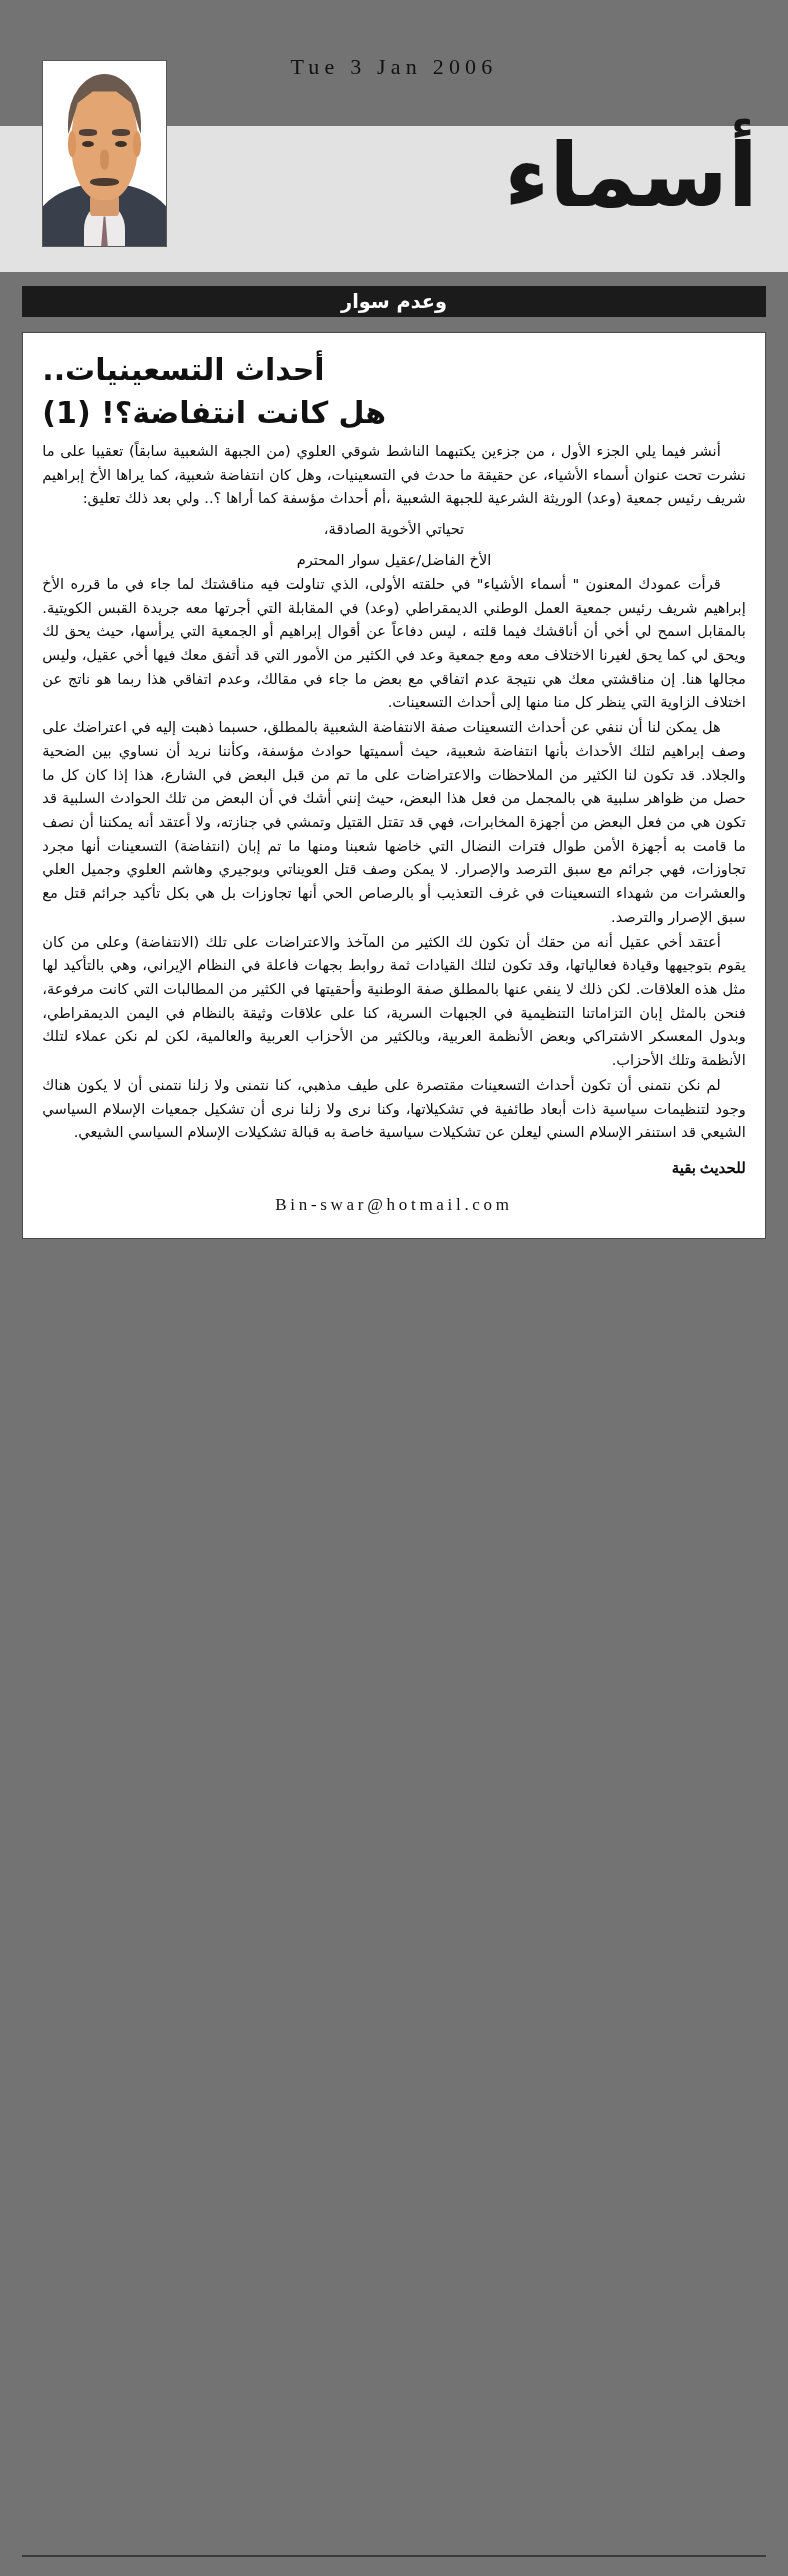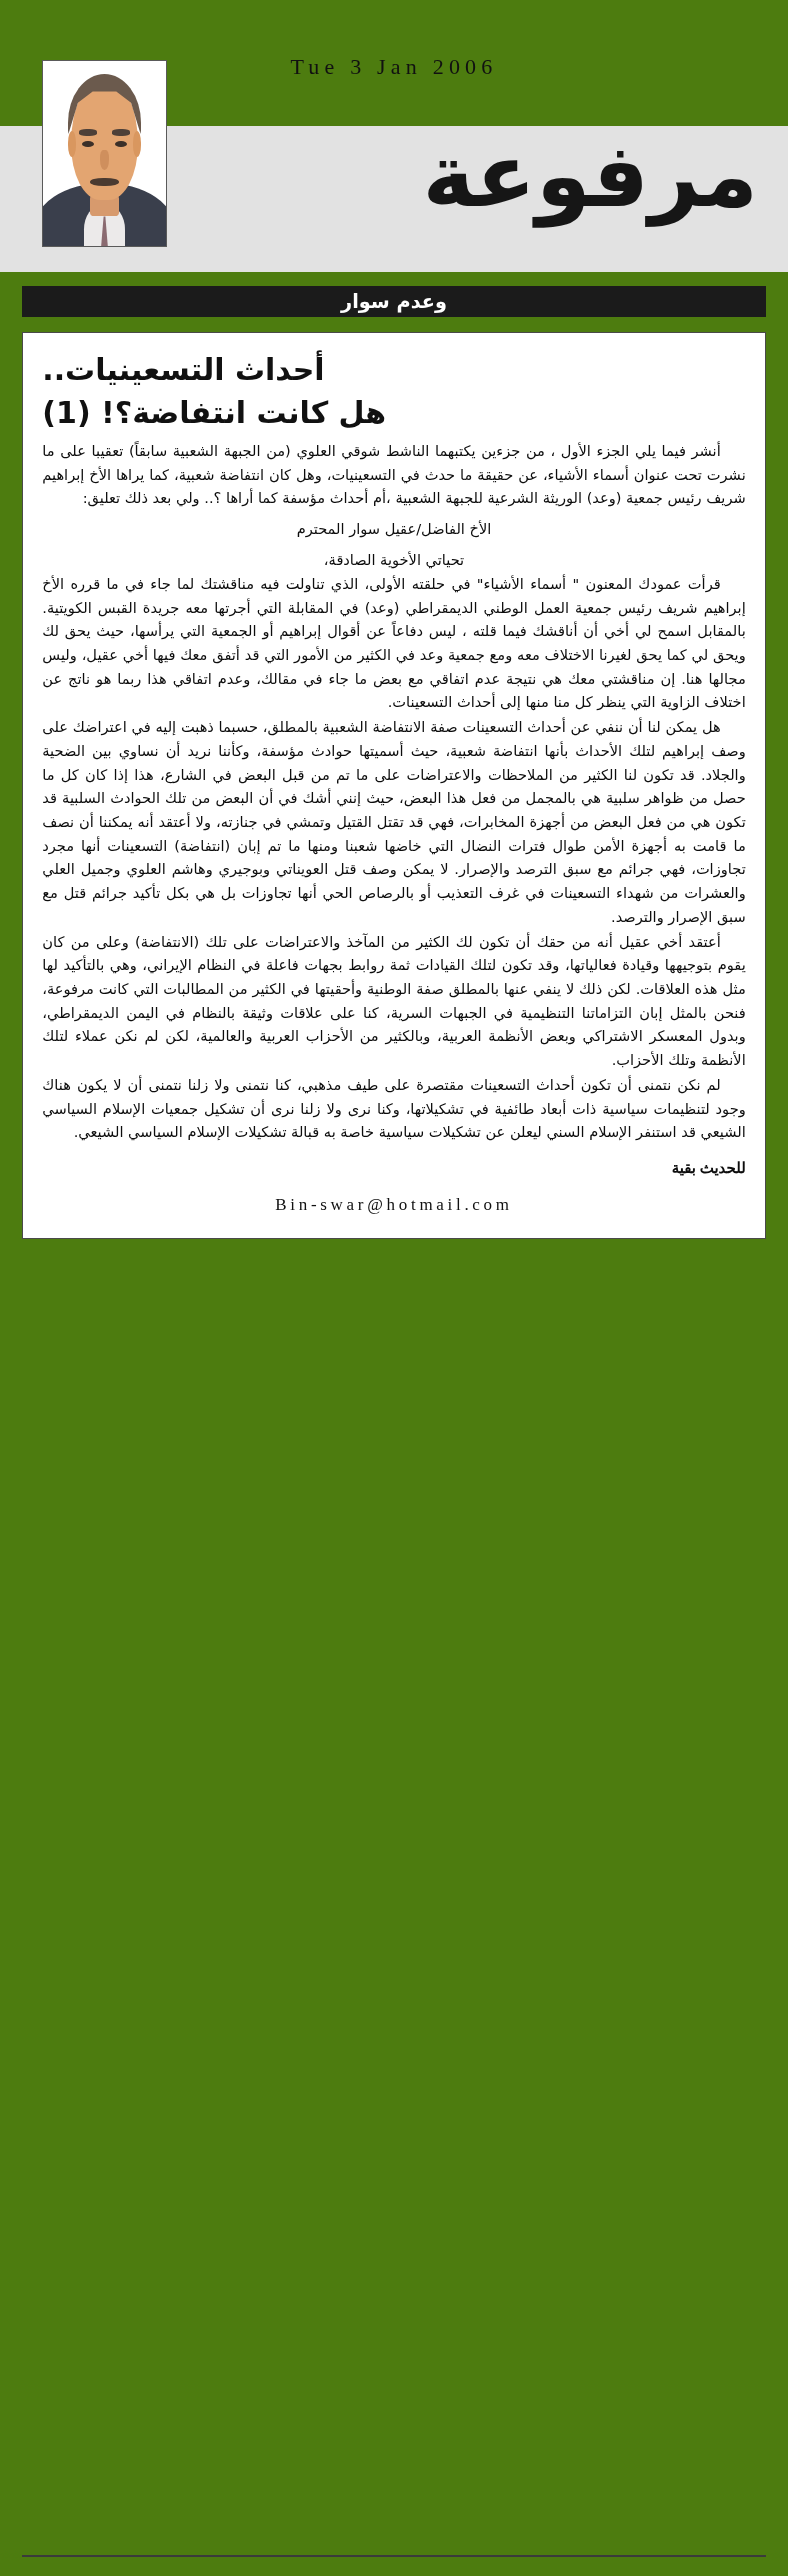--- a/index.html
+++ b/index.html
@@ -11,21 +11,21 @@
   body {
     width: 788px;
     font-family: "Liberation Serif", "DejaVu Serif", serif;
     color: #141414;
   }
 
   .page {
     position: relative;
     width: 788px;
     min-height: 2576px;
-    background: #4d7c0f;
+    background: #737373;
     box-sizing: border-box;
     padding: 0 0 0 0;
     overflow: hidden;
   }
 
   
   .masthead {
     position: relative;
     height: 286px;
   }
@@ -299,38 +299,38 @@
         <div class="ph-hair"></div>
         <div class="ph-brow l"></div>
         <div class="ph-brow r"></div>
         <div class="ph-eye l"></div>
         <div class="ph-eye r"></div>
         <div class="ph-nose"></div>
         <div class="ph-mouth"></div>
       </div>
     </div>
 
-    <div class="logo-ar">مرفوعة</div>
+    <div class="logo-ar">أسماء</div>
   </div>
 
   <div class="byline-bar">
     <span class="byline-name">وعدم سوار</span>
   </div>
 
   <div class="article-box">
 
     <h1 class="headline">
       <span>أحداث التسعينيات..</span>
       <span class="l2">هل كانت انتفاضة؟! (1)</span>
     </h1>
 
     <div class="body-text">
       <p class="para">أنشر فيما يلي الجزء الأول ، من جزءين يكتبهما الناشط شوقي العلوي (من الجبهة الشعبية سابقاً) تعقيبا على ما نشرت تحت عنوان أسماء الأشياء، عن حقيقة ما حدث في التسعينيات، وهل كان انتفاضة شعبية، كما يراها الأخ إبراهيم شريف رئيس جمعية (وعد) الوريثة الشرعية للجبهة الشعبية ،أم أحداث مؤسفة كما أراها ؟.. ولي بعد ذلك تعليق:</p>
+      <p class="para salutation">تحياتي الأخوية الصادقة،</p>
       <p class="para salutation">الأخ الفاضل/عقيل سوار المحترم</p>
-      <p class="para salutation">تحياتي الأخوية الصادقة،</p>
       <p class="para">قرأت عمودك المعنون " أسماء الأشياء" في حلقته الأولى، الذي تناولت فيه مناقشتك لما جاء في ما قرره الأخ إبراهيم شريف رئيس جمعية العمل الوطني الديمقراطي (وعد) في المقابلة التي أجرتها معه جريدة القبس الكويتية. بالمقابل اسمح لي أخي أن أناقشك فيما قلته ، ليس دفاعاً عن أقوال إبراهيم أو الجمعية التي يرأسها، حيث يحق لك ويحق لي كما يحق لغيرنا الاختلاف معه ومع جمعية وعد في الكثير من الأمور التي قد أتفق معك فيها أخي عقيل، وليس مجالها هنا. إن مناقشتي معك هي نتيجة عدم اتفاقي مع بعض ما جاء في مقالك، وعدم اتفاقي هذا ربما هو ناتج عن اختلاف الزاوية التي ينظر كل منا منها إلى أحداث التسعينات.</p>
       <p class="para">هل يمكن لنا أن ننفي عن أحداث التسعينات صفة الانتفاضة الشعبية بالمطلق، حسبما ذهبت إليه في اعتراضك على وصف إبراهيم لتلك الأحداث بأنها انتفاضة شعبية، حيث أسميتها حوادث مؤسفة، وكأننا نريد أن نساوي بين الضحية والجلاد. قد تكون لنا الكثير من الملاحظات والاعتراضات على ما تم من قبل البعض في الشارع، هذا إذا كان كل ما حصل من ظواهر سلبية هي بالمجمل من فعل هذا البعض، حيث إنني أشك في أن البعض من تلك الحوادث السلبية قد تكون هي من فعل البعض من أجهزة المخابرات، فهي قد تقتل القتيل وتمشي في جنازته، ولا أعتقد أنه يمكننا أن نصف ما قامت به أجهزة الأمن طوال فترات النضال التي خاضها شعبنا ومنها ما تم إبان (انتفاضة) التسعينات أنها مجرد تجاوزات، فهي جرائم مع سبق الترصد والإصرار. لا يمكن وصف قتل العويناتي وبوجيري وهاشم العلوي وجميل العلي والعشرات من شهداء التسعينات في غرف التعذيب أو بالرصاص الحي أنها تجاوزات بل هي بكل تأكيد جرائم قتل مع سبق الإصرار والترصد.</p>
       <p class="para">أعتقد أخي عقيل أنه من حقك أن تكون لك الكثير من المآخذ والاعتراضات على تلك (الانتفاضة) وعلى من كان يقوم بتوجيهها وقيادة فعالياتها، وقد تكون لتلك القيادات ثمة روابط بجهات فاعلة في النظام الإيراني، وهي بالتأكيد لها مثل هذه العلاقات. لكن ذلك لا ينفي عنها بالمطلق صفة الوطنية وأحقيتها في الكثير من المطالبات التي كانت مرفوعة، فنحن بالمثل إبان التزاماتنا التنظيمية في الجبهات السرية، كنا على علاقات وثيقة بالنظام في اليمن الديمقراطي، وبدول المعسكر الاشتراكي وبعض الأنظمة العربية، وبالكثير من الأحزاب العربية والعالمية، لكن لم نكن عملاء لتلك الأنظمة وتلك الأحزاب.</p>
       <p class="para">لم نكن نتمنى أن تكون أحداث التسعينات مقتصرة على طيف مذهبي، كنا نتمنى ولا زلنا نتمنى أن لا يكون هناك وجود لتنظيمات سياسية ذات أبعاد طائفية في تشكيلاتها، وكنا نرى ولا زلنا نرى أن تشكيل جمعيات الإسلام السياسي الشيعي قد استنفر الإسلام السني ليعلن عن تشكيلات سياسية خاصة به قبالة تشكيلات الإسلام السياسي الشيعي.</p>
 
       <div class="signoff">للحديث بقية</div>
       <div class="email">Bin-swar@hotmail.com</div>
     </div>
   </div>
 

